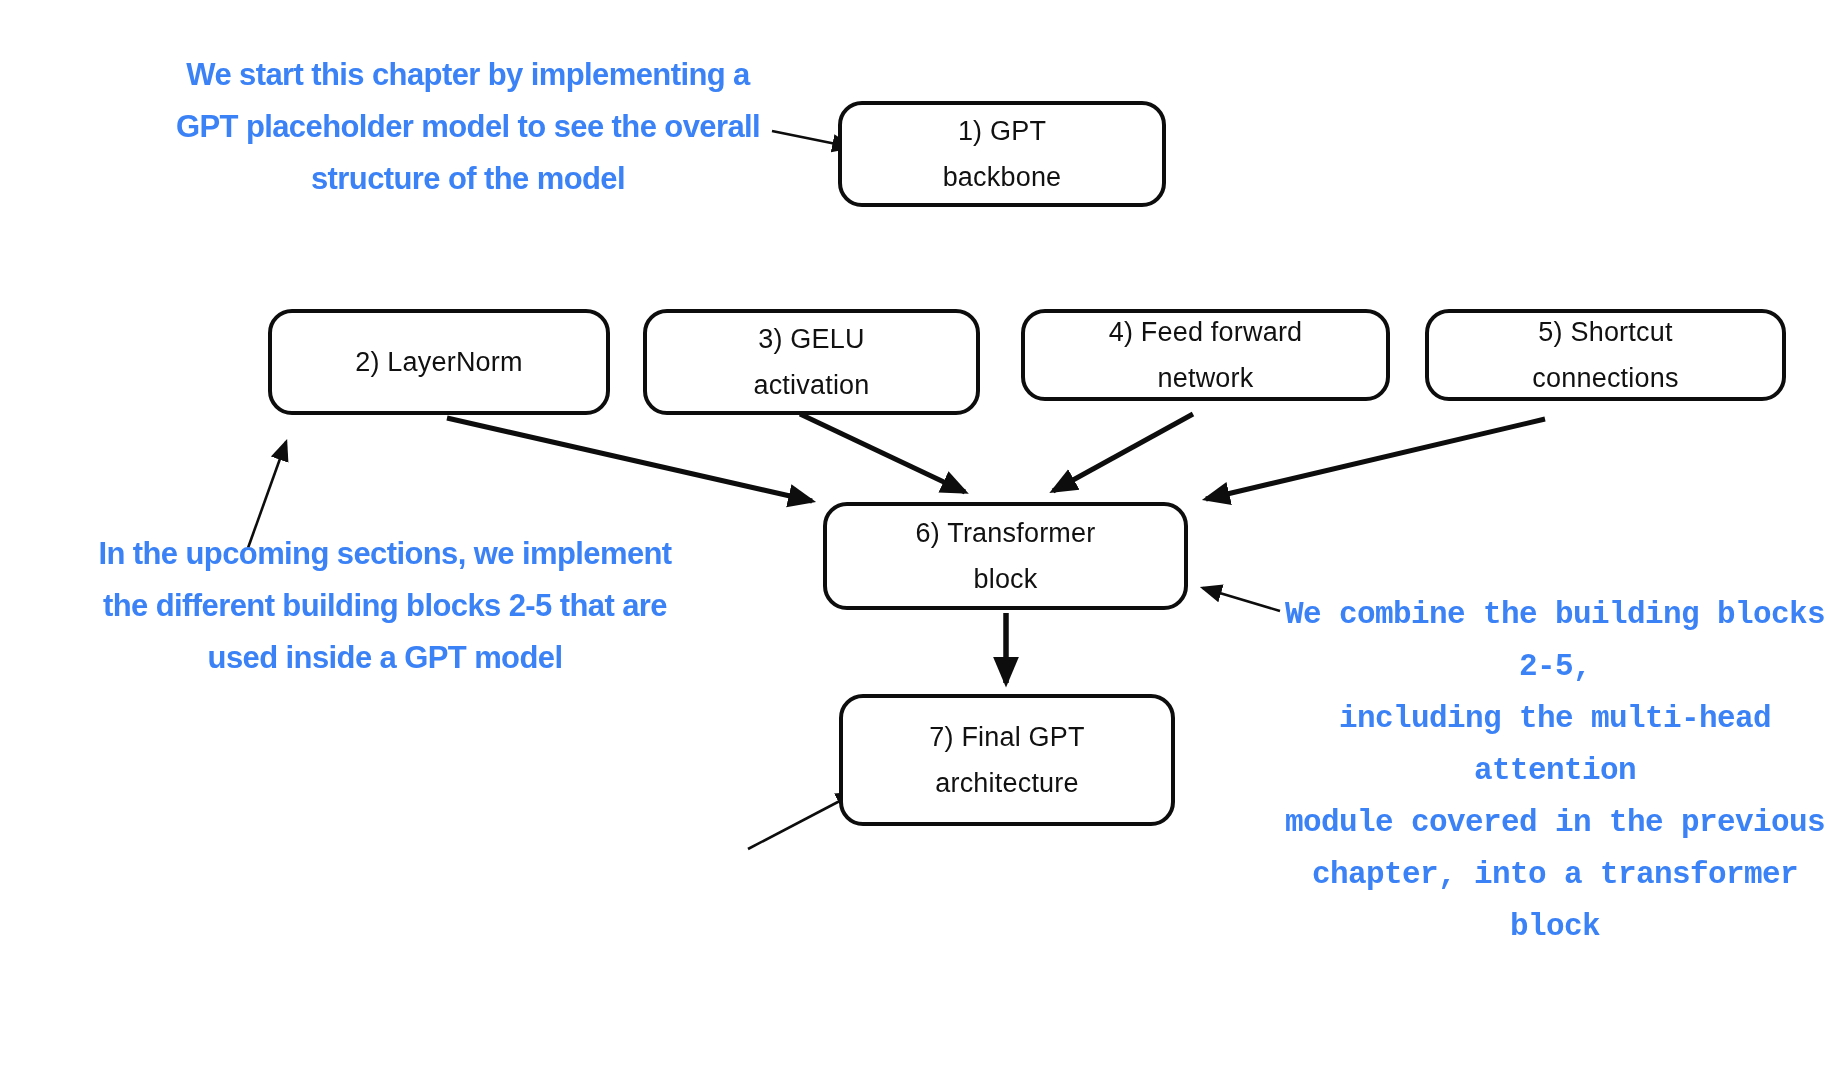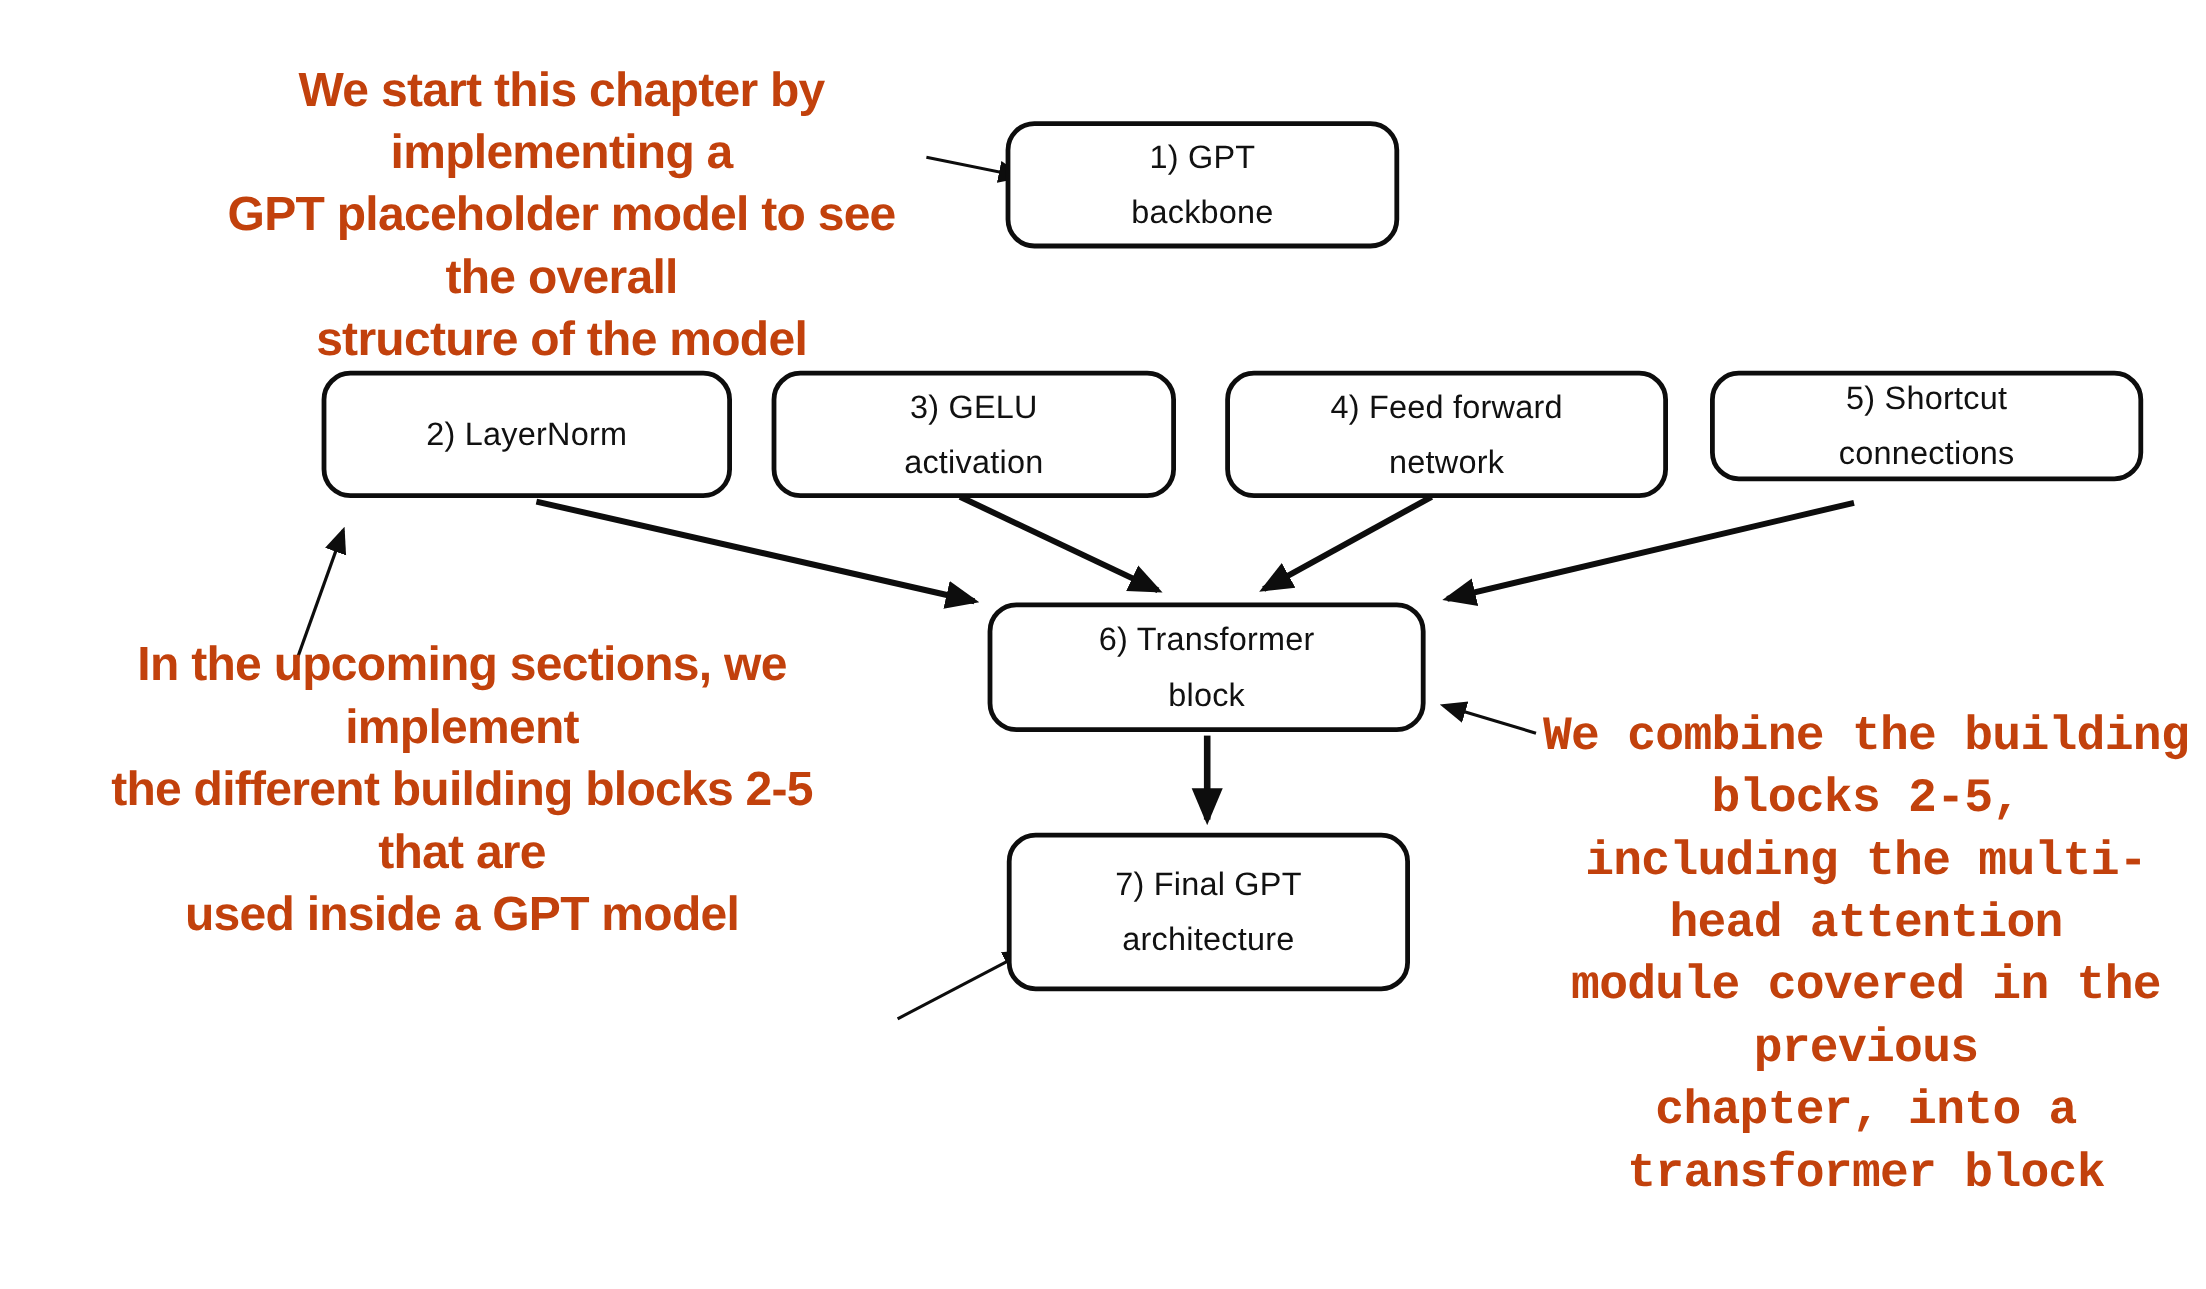--- a/index.html
+++ b/index.html
@@ -38,24 +38,24 @@
     font-size: 27px;
     line-height: 46px;
     letter-spacing: 0.2px;
     color: #111111;
     white-space: pre-line;
   }
   .note {
     position: absolute;
     text-align: center;
     font-weight: 700;
-    font-size: 40px;
+    font-size: 31px;
     line-height: 52px;
     letter-spacing: -0.6px;
-    color: #c2410c;
+    color: #3b82f6;
     white-space: pre-line;
   }
 </style>
 </head>
 <body>
 
 <div class="stage">
 
   <svg class="connector-layer" viewBox="0 0 1838 1074" xmlns="http://www.w3.org/2000/svg">
     <defs>
@@ -93,21 +93,21 @@
 
   <div class="node" style="left:268px; top:309px; width:342px; height:106px;">
     <span class="node-label">2) LayerNorm</span>
   </div>
 
   <div class="node" style="left:643px; top:309px; width:337px; height:106px;">
     <span class="node-label">3) GELU
 activation</span>
   </div>
 
-  <div class="node" style="left:1021px; top:309px; width:369px; height:106px;">
+  <div class="node" style="left:1021px; top:309px; width:369px; height:92px;">
     <span class="node-label">4) Feed forward
 network</span>
   </div>
 
   <div class="node" style="left:1425px; top:309px; width:361px; height:92px;">
     <span class="node-label">5) Shortcut
 connections</span>
   </div>
 
   <div class="node" style="left:823px; top:502px; width:365px; height:108px;">

